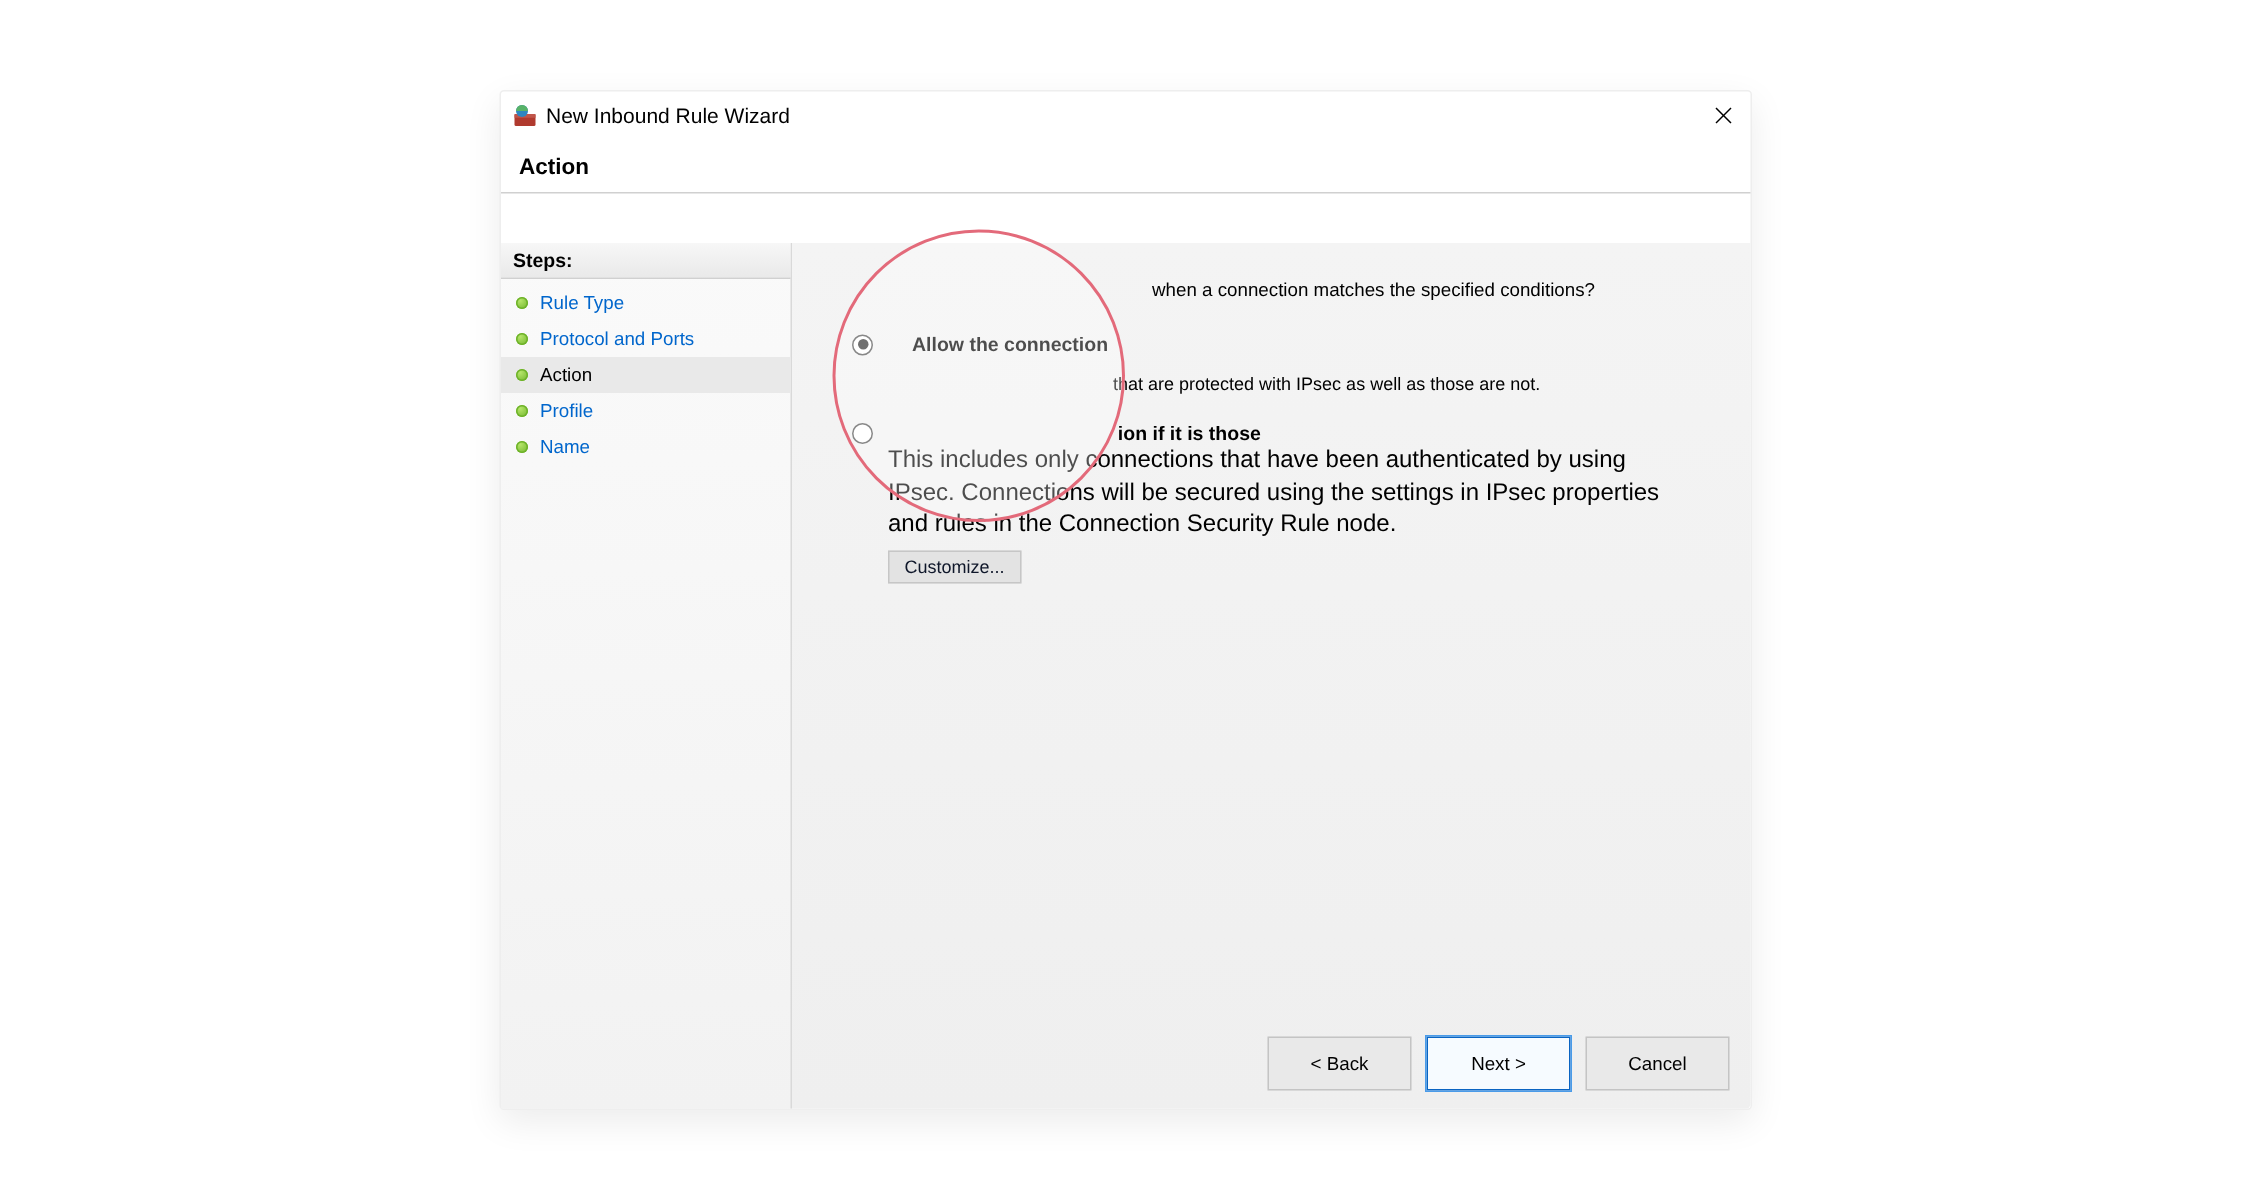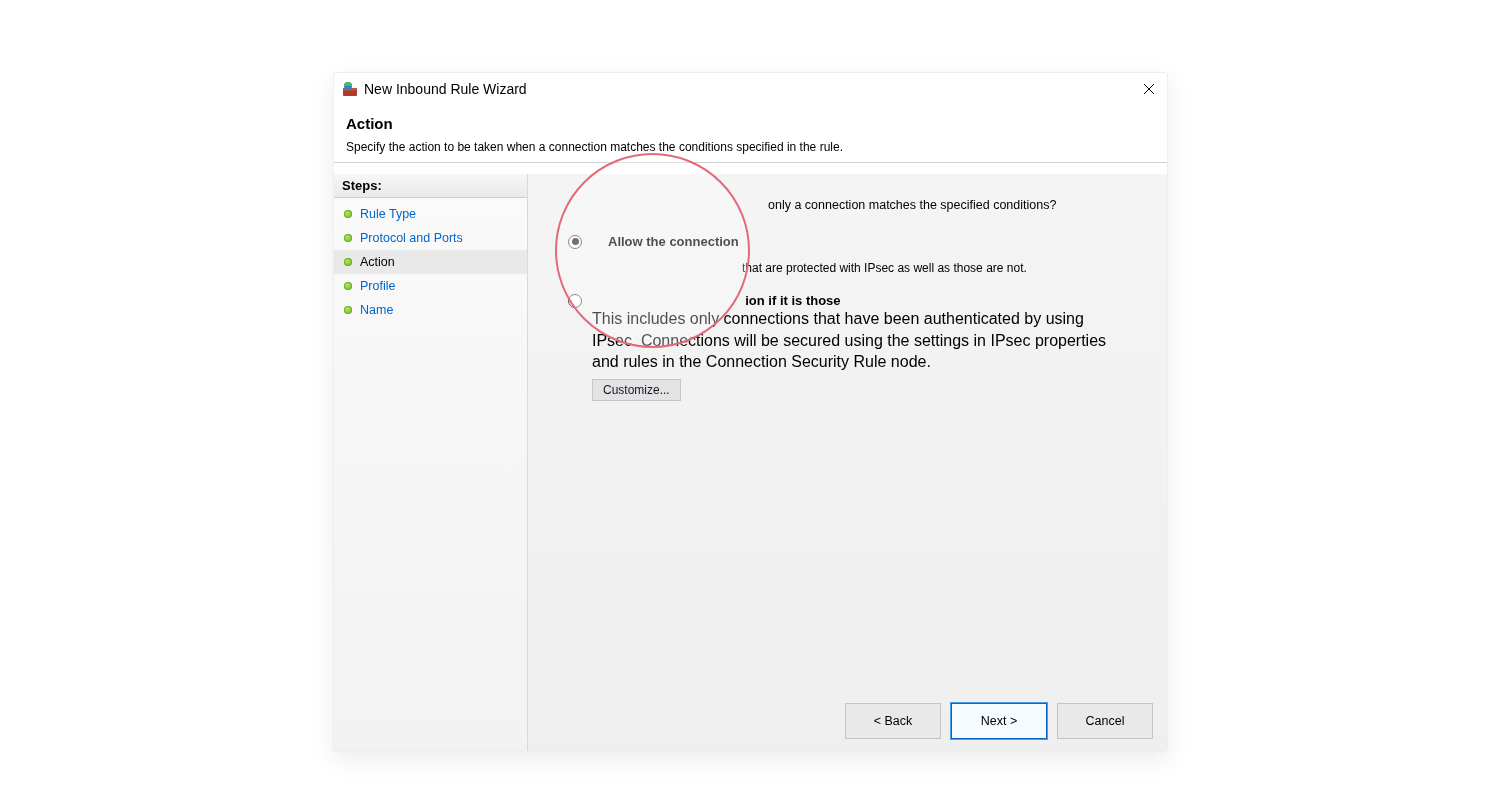--- a/index.html
+++ b/index.html
@@ -6,21 +6,21 @@
     body {
       width: 1500px; height: 800px;
       font-family: "Segoe UI", Tahoma, sans-serif;
       font-size: 12px;
       background: #fff;
       position: relative;
       color: #000;
     }
     .dialog {
       position: absolute;
-      left: 333px; top: 72px;
+      left: 333px; top: 60px;
       width: 835px; height: 680px;
       background: #fff;
       box-shadow: 0 8px 24px rgba(0,0,0,0.08);
       border: 1px solid #eee;
       border-radius: 3px;
     }
     .titlebar {
       height: 32px;
       display: flex;
       align-items: center;
@@ -189,21 +189,20 @@
     <span class="close">
       <svg width="12" height="12" viewBox="0 0 12 12">
         <line x1="1" y1="1" x2="11" y2="11" stroke="#000" stroke-width="1"></line>
         <line x1="11" y1="1" x2="1" y2="11" stroke="#000" stroke-width="1"></line>
       </svg>
     </span>
   </div>
 
   <div class="header-strip">
     <h1>Action</h1>
-    <p>Specify the action to be taken when a connection matches the conditions specified in the rule.</p>
   </div>
 
   <div class="body-area">
 
     <div class="steps-col">
       <div class="steps-header">Steps:</div>
       <div class="steps-list">
         <div class="step-row">
           <span class="bullet"></span>
           <span class="step-link"><a>Rule Type</a></span>
@@ -221,21 +220,21 @@
           <span class="step-link"><a>Profile</a></span>
         </div>
         <div class="step-row">
           <span class="bullet"></span>
           <span class="step-link"><a>Name</a></span>
         </div>
       </div>
     </div>
 
     <div class="main-col">
-      <div class="question">only a connection matches the specified conditions?</div>
+      <div class="question">when a connection matches the specified conditions?</div>
 
       <div class="opt">
         <div class="opt-head">
           <span class="radio-dot checked"></span>
           <span>Allow the connection</span>
         </div>
       </div>
       <div class="opt1-desc">that are protected with IPsec as well as those are not.</div>
 
       <div class="opt">

